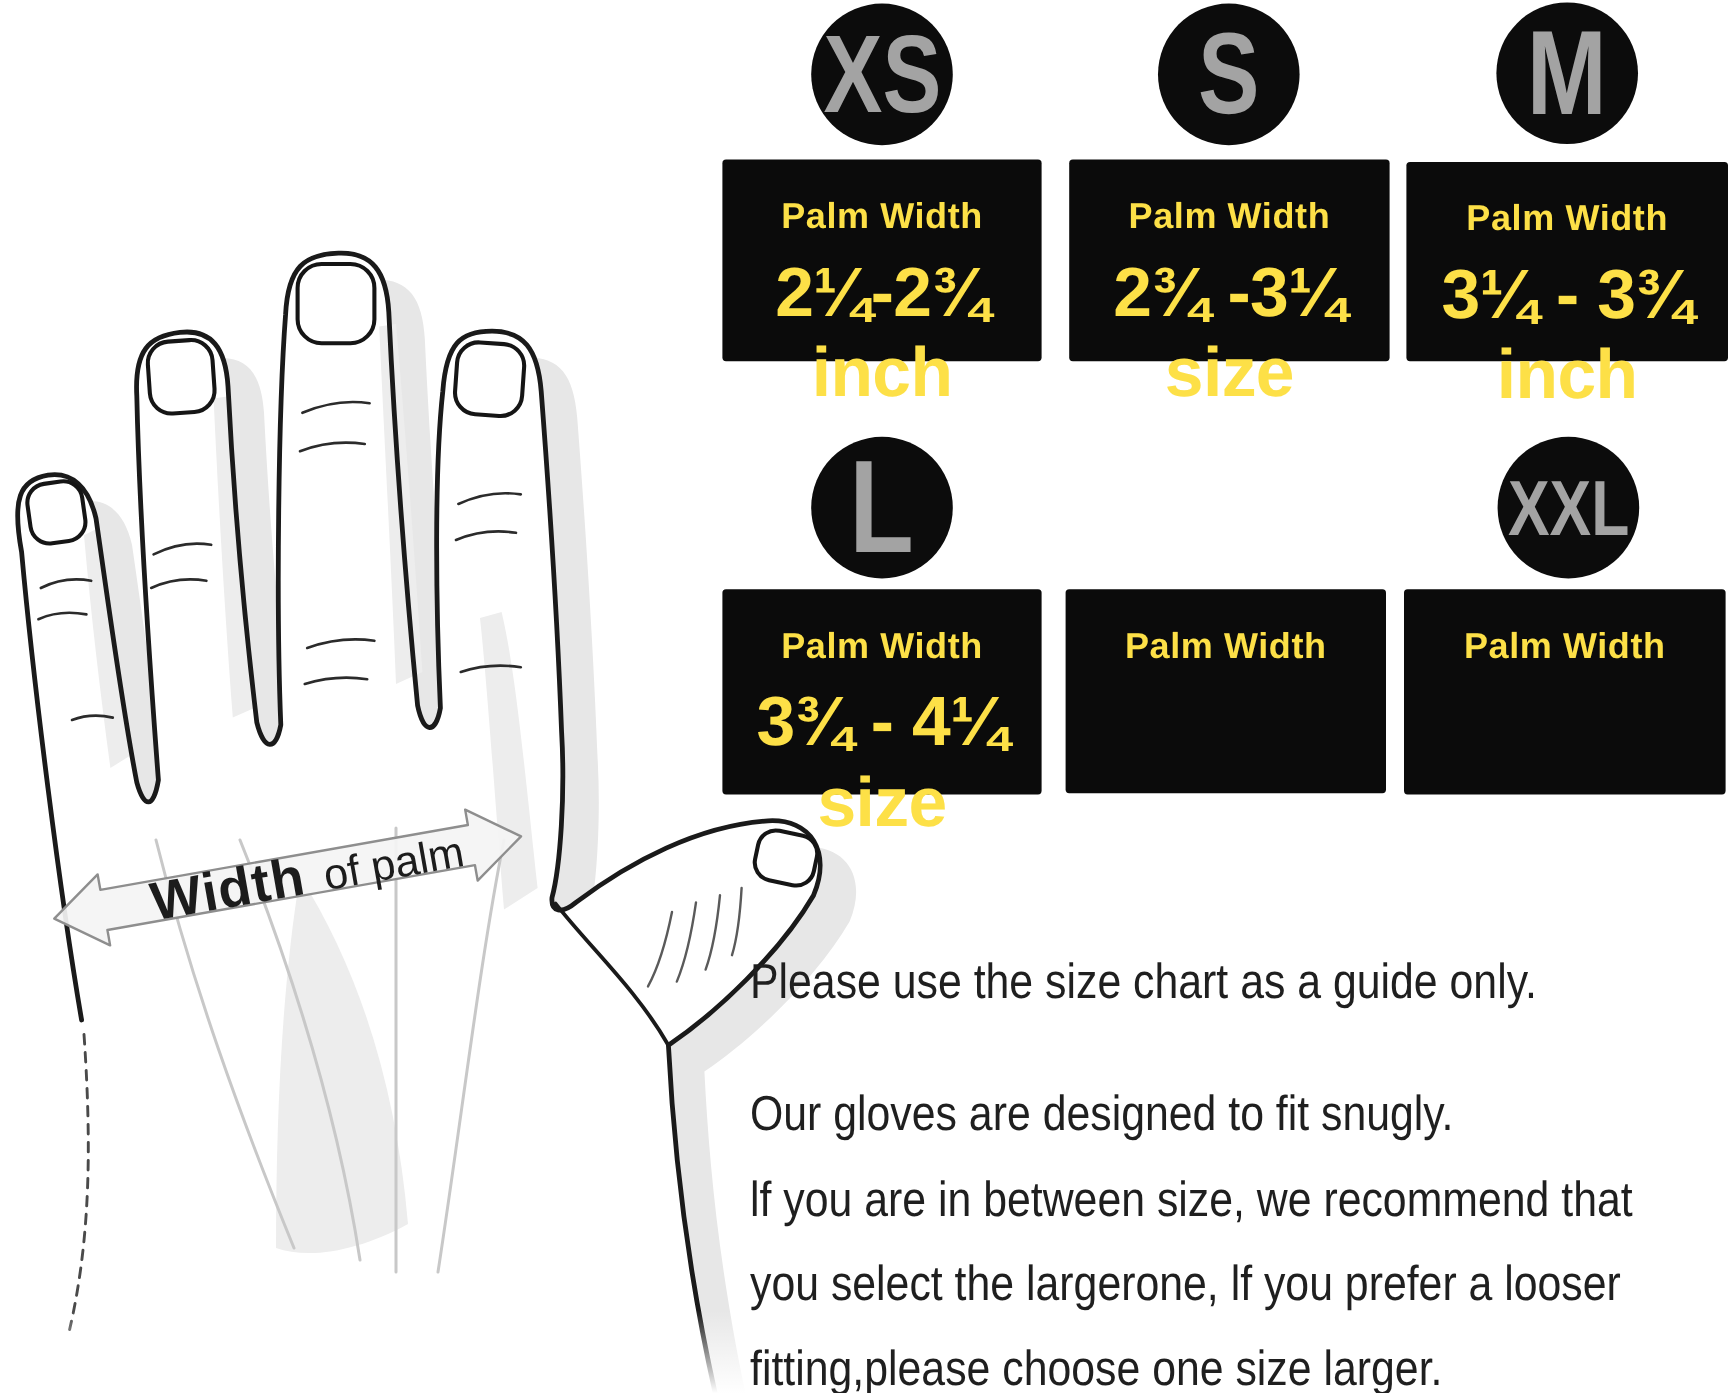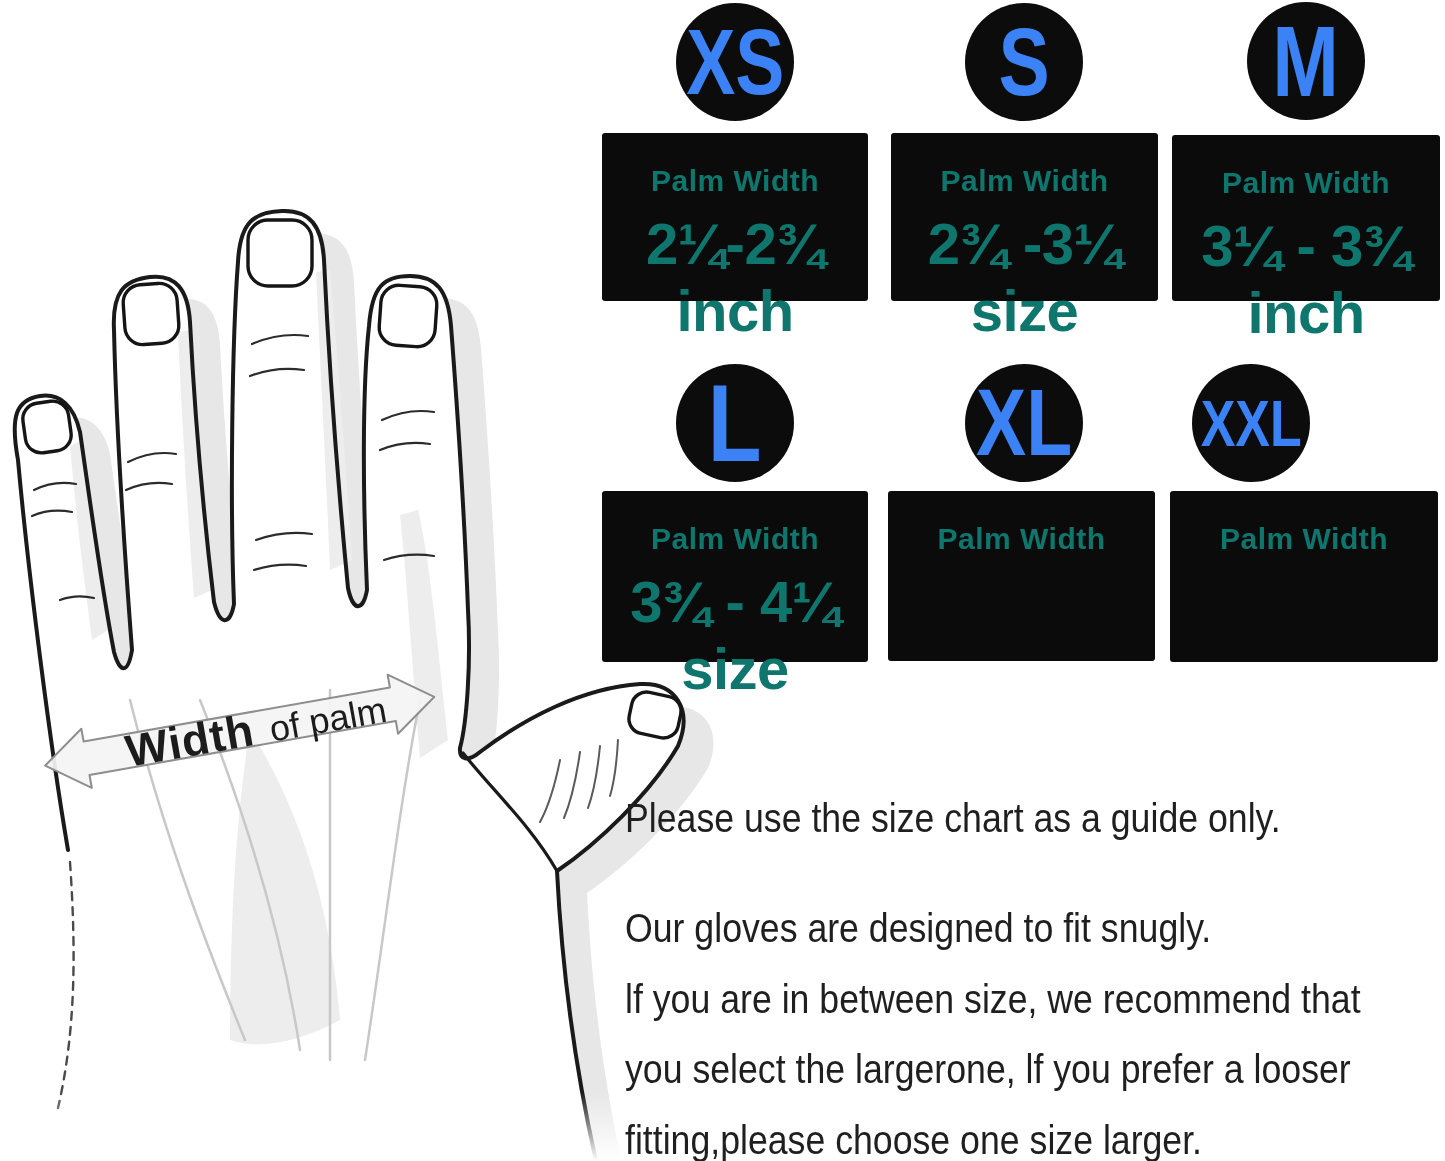--- a/index.html
+++ b/index.html
@@ -8,33 +8,33 @@
     font-family:"Liberation Sans","DejaVu Sans",sans-serif;
   }
   
   .hand-svg{position:absolute;left:0;top:0;}
   .banner-text{fill:#1c1c1c;}
   .bw{font-weight:700;font-size:45px;letter-spacing:1px;}
   .bp{font-size:36px;font-weight:400;}
   
   .circle{
     position:absolute;width:118px;height:118px;border-radius:50%;
-    background:#0c0c0c;color:#3b82f6;display:flex;align-items:center;justify-content:center;
+    background:#0c0c0c;color:#a3a3a3;display:flex;align-items:center;justify-content:center;
     font-weight:700;
   }
   .circle span{display:block;transform:scaleX(0.8);line-height:1;}
   .pos-xs {left:676px;top:3px;  font-size:92px;}
   .pos-s  {left:965px;top:3px;  font-size:96px;}
   .pos-m  {left:1247px;top:2px; font-size:100px;}
   .pos-l  {left:676px;top:364px; font-size:110px;}
   .pos-xl {left:965px;top:364px; font-size:94px;}
-  .pos-xxl{left:1192px;top:364px;font-size:65px;}
+  .pos-xxl{left:1248px;top:364px;font-size:65px;}
   
   .box{
-    position:absolute;background:#0b0b0b;color:#0f766e;text-align:center;border-radius:3px;
+    position:absolute;background:#0b0b0b;color:#fde047;text-align:center;border-radius:3px;
   }
   .box .palm{font-size:30px;font-weight:700;margin-top:31px;letter-spacing:.5px;}
   .box .range{font-size:58px;font-weight:700;margin-top:12px;letter-spacing:-0.5px;}
   .box-xs {left:602px; top:133px;width:266px;height:168px;}
   .box-s  {left:891px; top:133px;width:267px;height:168px;}
   .box-m  {left:1172px;top:135px;width:268px;height:166px;}
   .box-l  {left:602px; top:491px;width:266px;height:171px;}
   .box-xl {left:888px; top:491px;width:267px;height:170px;}
   .box-xxl{left:1170px;top:491px;width:268px;height:171px;}
   
@@ -180,23 +180,20 @@
   <div class="circle pos-s">
       <span>S</span>
     </div>
   <div class="circle pos-m">
       <span>M</span>
     </div>
 
   <div class="circle pos-l">
       <span>L</span>
     </div>
-  <div class="circle pos-xl">
-      <span>XL</span>
-    </div>
   <div class="circle pos-xxl">
       <span>XXL</span>
     </div>
 
   <div class="box box-xs">
     <div class="palm">Palm Width</div>
     <div class="range">2¼-2¾ inch</div>
   </div>
   <div class="box box-s">
     <div class="palm">Palm Width</div>

